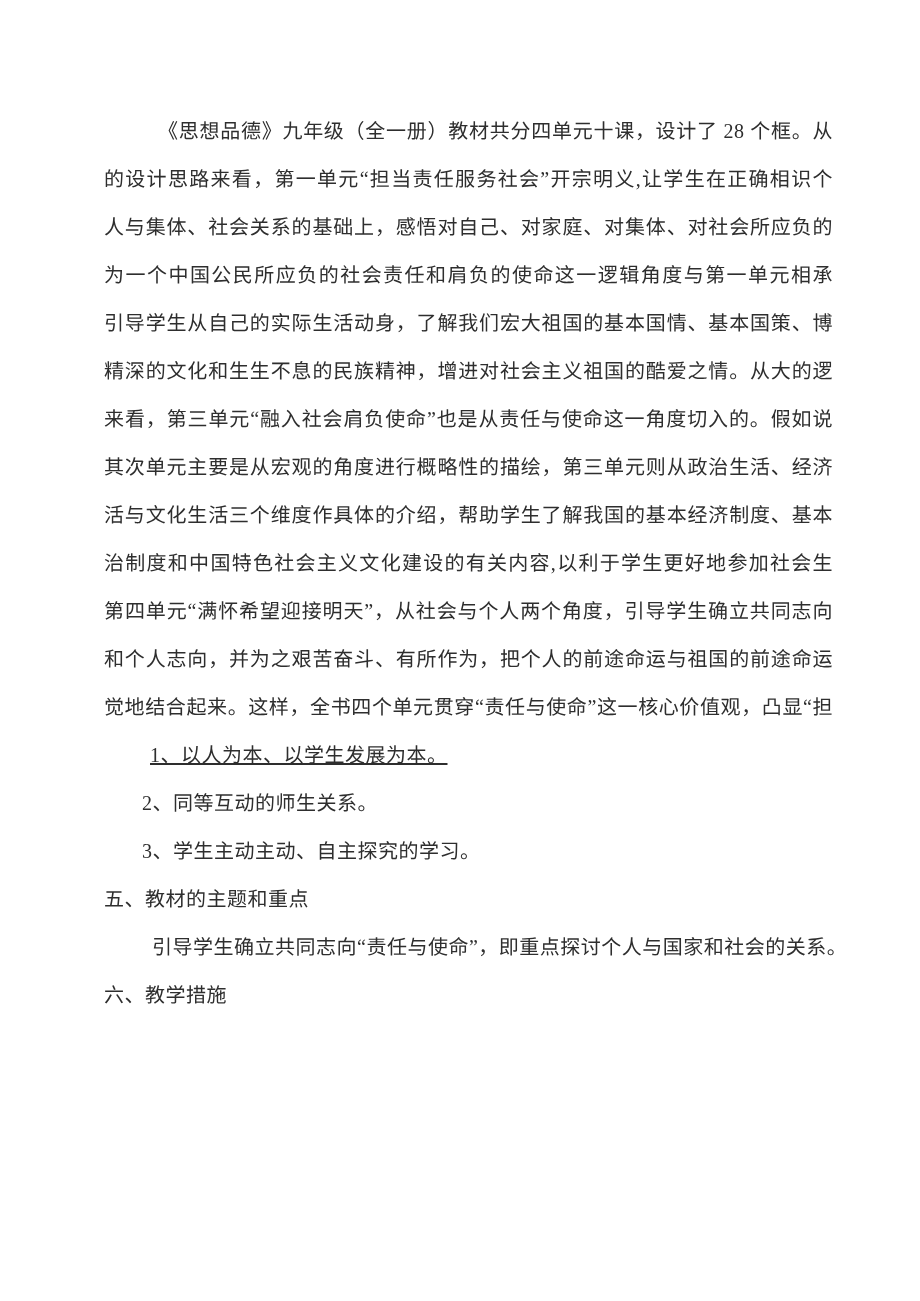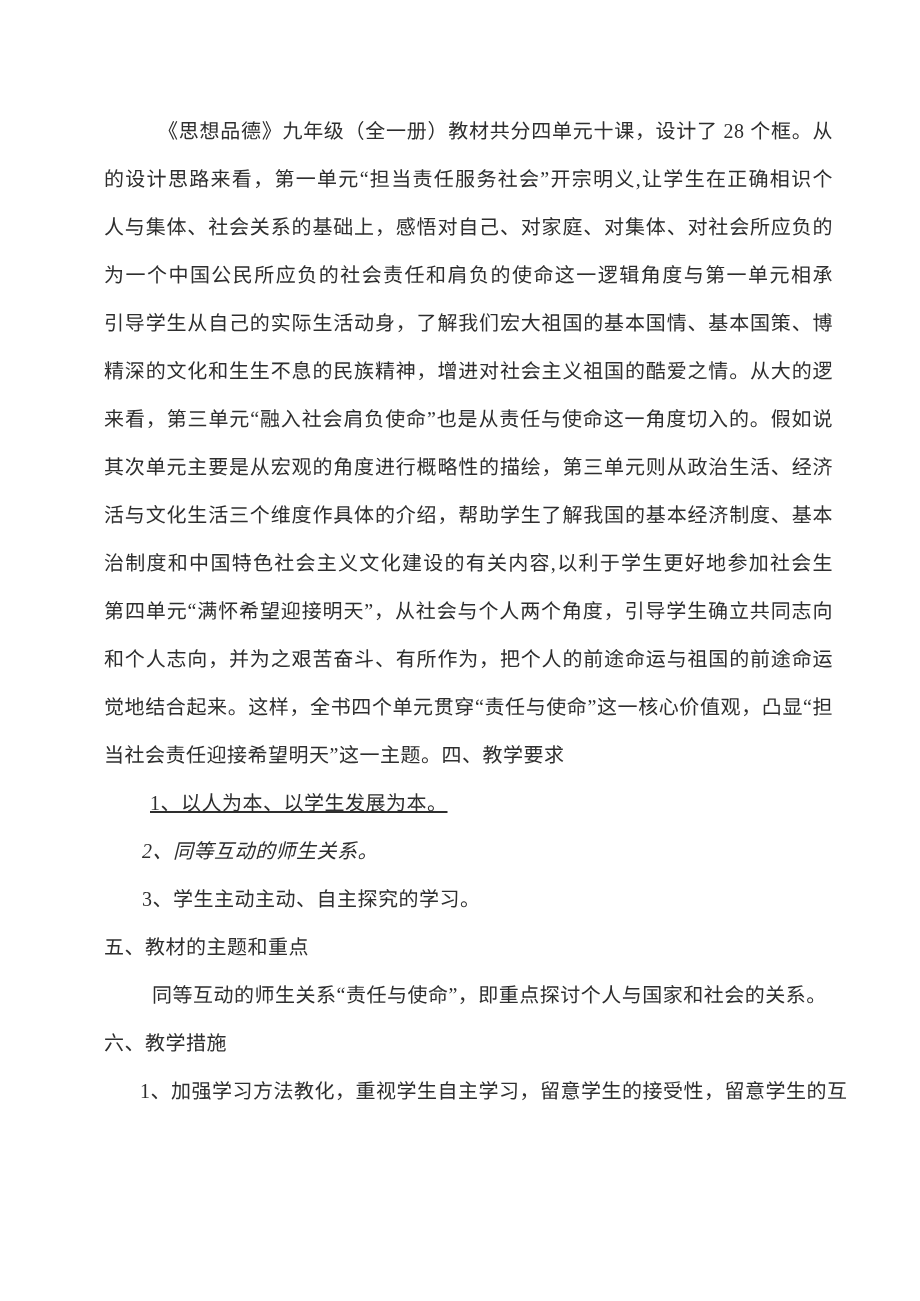--- a/index.html
+++ b/index.html
@@ -54,37 +54,33 @@
         <div class="line fill">为一个中国公民所应负的社会责任和肩负的使命这一逻辑角度与第一单元相承接，</div>
         <div class="line fill">引导学生从自己的实际生活动身，了解我们宏大祖国的基本国情、基本国策、博大</div>
         <div class="line fill">精深的文化和生生不息的民族精神，增进对社会主义祖国的酷爱之情。从大的逻辑</div>
         <div class="line fill">来看，第三单元“融入社会肩负使命”也是从责任与使命这一角度切入的。假如说</div>
         <div class="line fill">其次单元主要是从宏观的角度进行概略性的描绘，第三单元则从政治生活、经济生</div>
         <div class="line fill">活与文化生活三个维度作具体的介绍，帮助学生了解我国的基本经济制度、基本政</div>
         <div class="line fill">治制度和中国特色社会主义文化建设的有关内容,以利于学生更好地参加社会生活。</div>
         <div class="line fill">第四单元“满怀希望迎接明天”，从社会与个人两个角度，引导学生确立共同志向</div>
         <div class="line fill">和个人志向，并为之艰苦奋斗、有所作为，把个人的前途命运与祖国的前途命运自</div>
         <div class="line fill">觉地结合起来。这样，全书四个单元贯穿“责任与使命”这一核心价值观，凸显“担</div>
-        <div class="line">当社会责任迎接希望明天”这一主题。四、教学要求</div>
       </div>
       <div class="paragraph">
         <div class="line" style="text-indent: 46px; text-decoration: underline;">1、以人为本、以学生发展为本。</div>
       </div>
       <div class="paragraph">
-        <div class="line" style="text-indent: 38px; font-style: italic;">2、同等互动的师生关系。</div>
+        <div class="line" style="text-indent: 38px;">2、同等互动的师生关系。</div>
       </div>
       <div class="paragraph">
         <div class="line" style="text-indent: 38px;">3、学生主动主动、自主探究的学习。</div>
       </div>
       <div class="paragraph">
         <div class="line">五、教材的主题和重点</div>
       </div>
       <div class="paragraph">
-        <div class="line" style="text-indent: 48px;">同等互动的师生关系“责任与使命”，即重点探讨个人与国家和社会的关系。</div>
+        <div class="line" style="text-indent: 48px;">引导学生确立共同志向“责任与使命”，即重点探讨个人与国家和社会的关系。</div>
       </div>
       <div class="paragraph">
         <div class="line">六、教学措施</div>
-      </div>
-      <div class="paragraph">
-        <div class="line" style="text-indent: 36px;">1、加强学习方法教化，重视学生自主学习，留意学生的接受性，留意学生的互</div>
       </div>
     </div>
 </div>
 
 </body></html>

